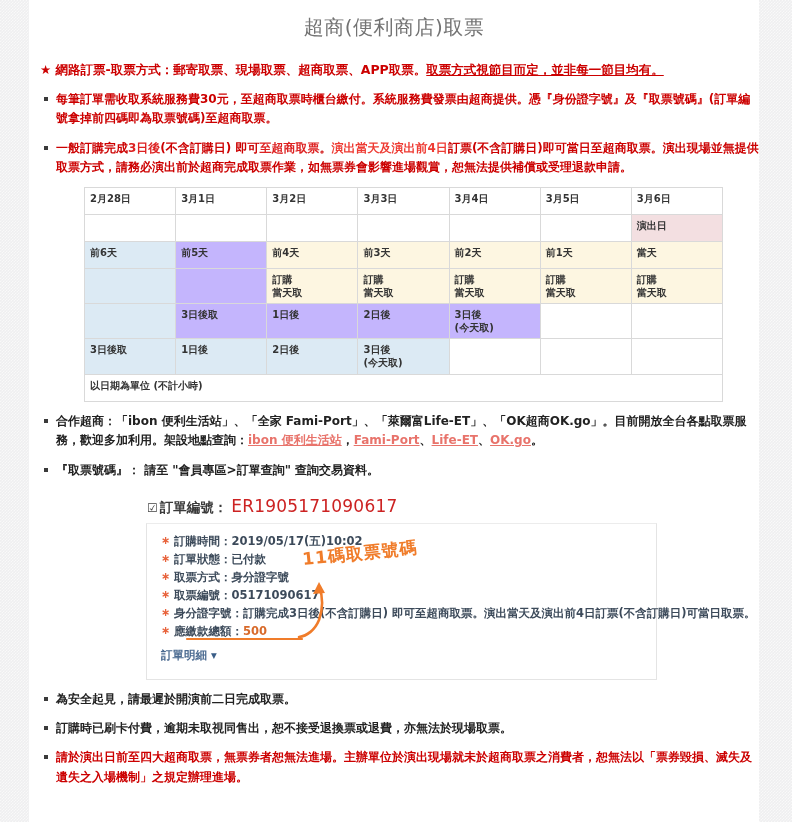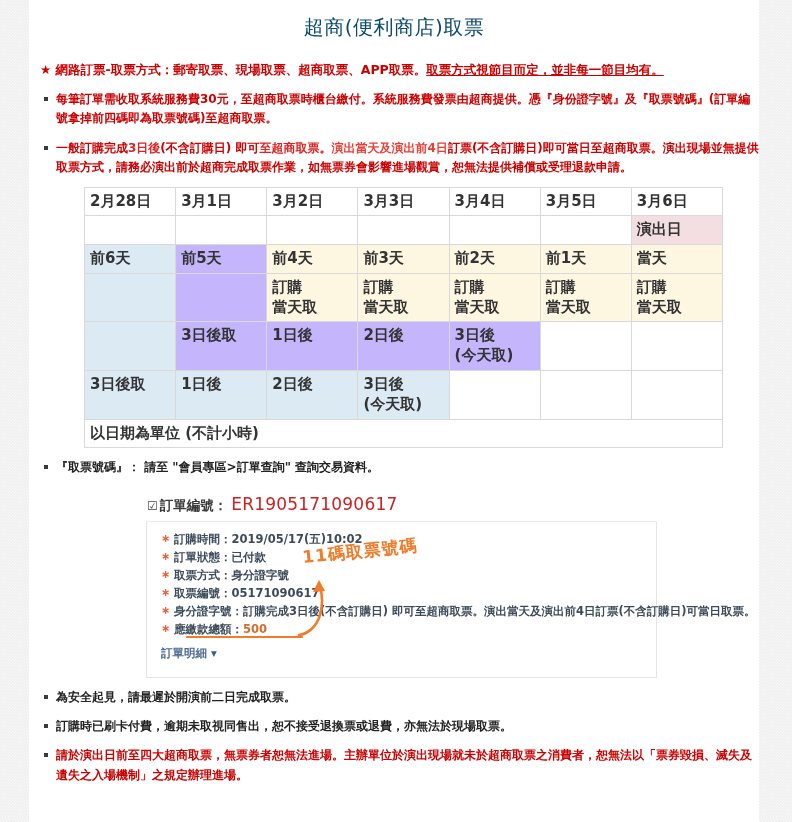--- a/index.html
+++ b/index.html
@@ -38,21 +38,21 @@
     width: 730px;
     height: 822px;
     background: #ffffff;
     box-sizing: border-box;
     padding: 0;
   }
 
   h1.page-title {
     font-size: 20px;
     font-weight: normal;
-    color: #0c4a6e;
+    color: #737373;
     text-align: center;
     margin: 14px 0 0 0;
     padding: 0;
     letter-spacing: .5px;
   }
 
   .notice-star {
     color: #cc0000;
     font-weight: bold;
     font-size: 12.5px;
@@ -91,21 +91,21 @@
     color: #e8736b;
     text-decoration: underline;
   }
 
   
   table.sched {
     border-collapse: collapse;
     margin: 9px 0 0 55px;
     width: 639px;
     table-layout: fixed;
-    font-size: 15px;
+    font-size: 10px;
     color: #333;
     padding-left: 16px;
   }
   table.sched td {
     border: 1px solid #d9d9d9;
     padding: 4px 5px;
     vertical-align: top;
     height: 18px;
     line-height: 1.32;
     font-weight: bold;
@@ -283,20 +283,23 @@
           <td class="c-white"></td>
         </tr>
         <tr>
           <td class="footnote" colspan="7">以日期為單位 (不計小時)</td>
         </tr>
       </tbody>
   </table>
 
   <ul class="bullets">
 
+    <li class="dark">
+      <span>合作超商：「ibon 便利生活站」、「全家 Fami-Port」、「萊爾富Life-ET」、「OK超商OK.go」。目前開放全台各點取票服務，歡迎多加利用。架設地點查詢：</span><a class="inline-link" href="#">ibon 便利生活站</a><span>，</span><a class="inline-link" href="#">Fami-Port</a><span>、</span><a class="inline-link" href="#">Life-ET</a><span>、</span><a class="inline-link" href="#">OK.go</a><span>。</span>
+    </li>
 
 
     <li class="dark">
       <span>『取票號碼』： 請至 "會員專區&gt;訂單查詢" 查詢交易資料。</span>
     </li>
   </ul>
 
   <div class="order-head">
     <span class="chk">☑</span>
     <span>訂單編號：</span>

